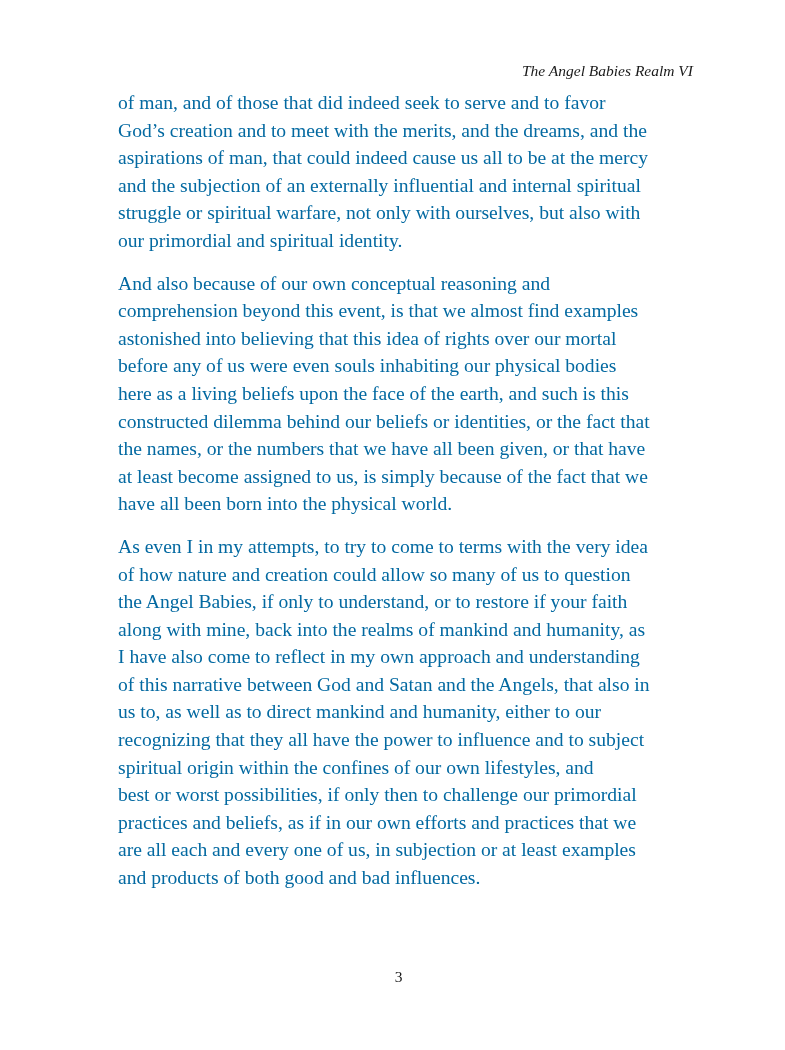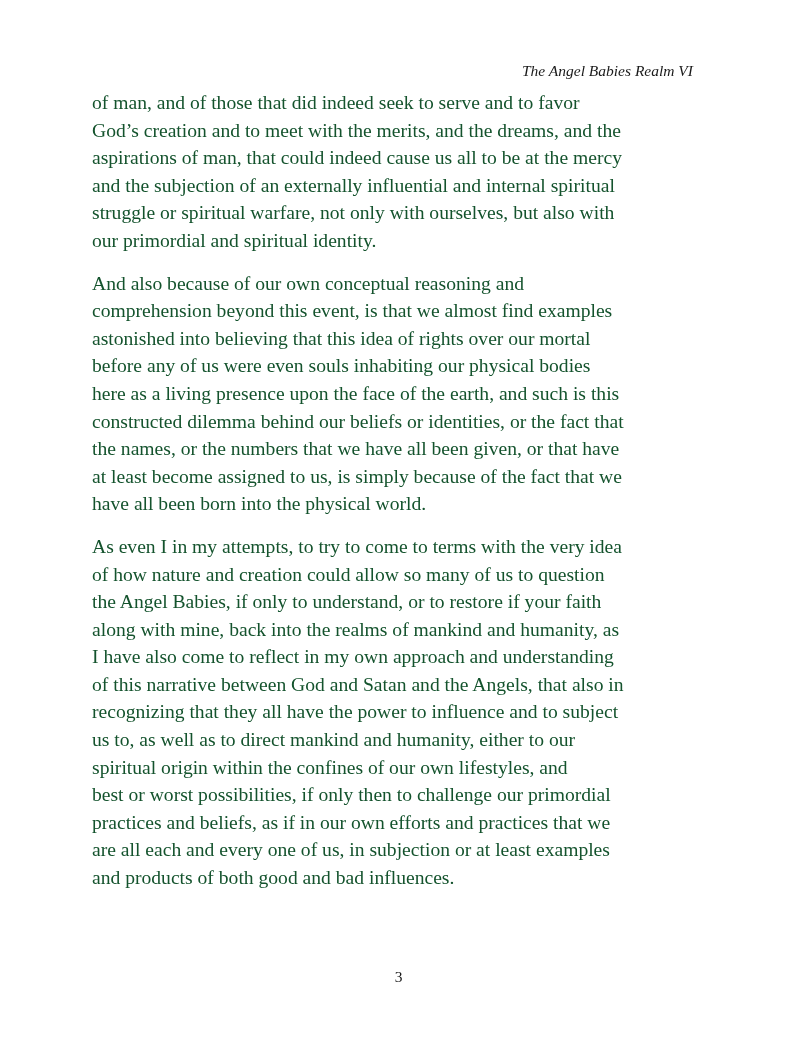--- a/index.html
+++ b/index.html
@@ -4,23 +4,23 @@
   <style>
     html, body { margin: 0; padding: 0; background: #ffffff; }
     body { width: 785px; height: 1050px; position: relative; overflow: hidden; }
     .page { position: absolute; left: 0; top: 0; width: 785px; height: 1050px; background: #ffffff; }
     .running-header {
       position: absolute; top: 62px; right: 92px;
       font-family: "Liberation Serif", "DejaVu Serif", serif;
       font-style: italic; font-size: 15.5px; color: #1a1a1a; white-space: nowrap;
     }
     .body-text {
-      position: absolute; left: 92px; top: 89px; width: 600px;
+      position: absolute; left: 118px; top: 89px; width: 600px;
       font-family: "Liberation Serif", "DejaVu Serif", serif;
-      font-size: 19.6px; line-height: 27.6px; color: #14532d;
+      font-size: 19.6px; line-height: 27.6px; color: #0369a1;
     }
     .para { margin: 0 0 15px 0; }
     .line { display: block; white-space: nowrap; }
     .page-number {
       position: absolute; top: 968px; left: 0; width: 797px; text-align: center;
       font-family: "Liberation Serif", "DejaVu Serif", serif;
       font-size: 15.5px; color: #1a1a1a;
     }
   </style>
 </head>
@@ -36,35 +36,35 @@
       <span class="line">aspirations of man, that could indeed cause us all to be at the mercy</span>
       <span class="line">and the subjection of an externally influential and internal spiritual</span>
       <span class="line">struggle or spiritual warfare, not only with ourselves, but also with</span>
       <span class="line">our primordial and spiritual identity.</span>
     </p>
     <p class="para">
       <span class="line">And also because of our own conceptual reasoning and</span>
       <span class="line">comprehension beyond this event, is that we almost find examples</span>
       <span class="line">astonished into believing that this idea of rights over our mortal</span>
       <span class="line">before any of us were even souls inhabiting our physical bodies</span>
-      <span class="line">here as a living presence upon the face of the earth, and such is this</span>
+      <span class="line">here as a living beliefs upon the face of the earth, and such is this</span>
       <span class="line">constructed dilemma behind our beliefs or identities, or the fact that</span>
       <span class="line">the names, or the numbers that we have all been given, or that have</span>
       <span class="line">at least become assigned to us, is simply because of the fact that we</span>
       <span class="line">have all been born into the physical world.</span>
     </p>
     <p class="para">
       <span class="line">As even I in my attempts, to try to come to terms with the very idea</span>
       <span class="line">of how nature and creation could allow so many of us to question</span>
       <span class="line">the Angel Babies, if only to understand, or to restore if your faith</span>
       <span class="line">along with mine, back into the realms of mankind and humanity, as</span>
       <span class="line">I have also come to reflect in my own approach and understanding</span>
       <span class="line">of this narrative between God and Satan and the Angels, that also in</span>
+      <span class="line">us to, as well as to direct mankind and humanity, either to our</span>
       <span class="line">recognizing that they all have the power to influence and to subject</span>
-      <span class="line">us to, as well as to direct mankind and humanity, either to our</span>
       <span class="line">spiritual origin within the confines of our own lifestyles, and</span>
       <span class="line">best or worst possibilities, if only then to challenge our primordial</span>
       <span class="line">practices and beliefs, as if in our own efforts and practices that we</span>
       <span class="line">are all each and every one of us, in subjection or at least examples</span>
       <span class="line">and products of both good and bad influences.</span>
     </p>
   </div>
 
   <div class="page-number">3</div>
 </div>

